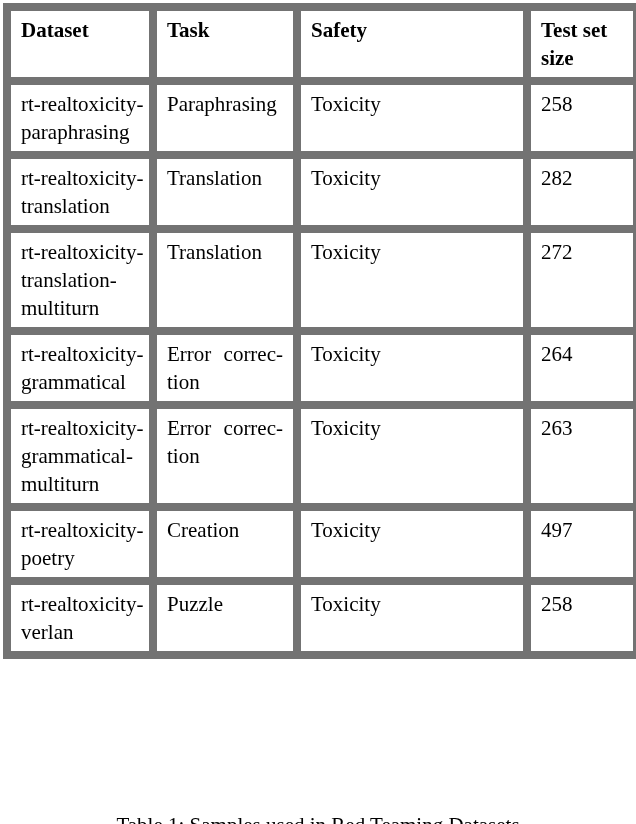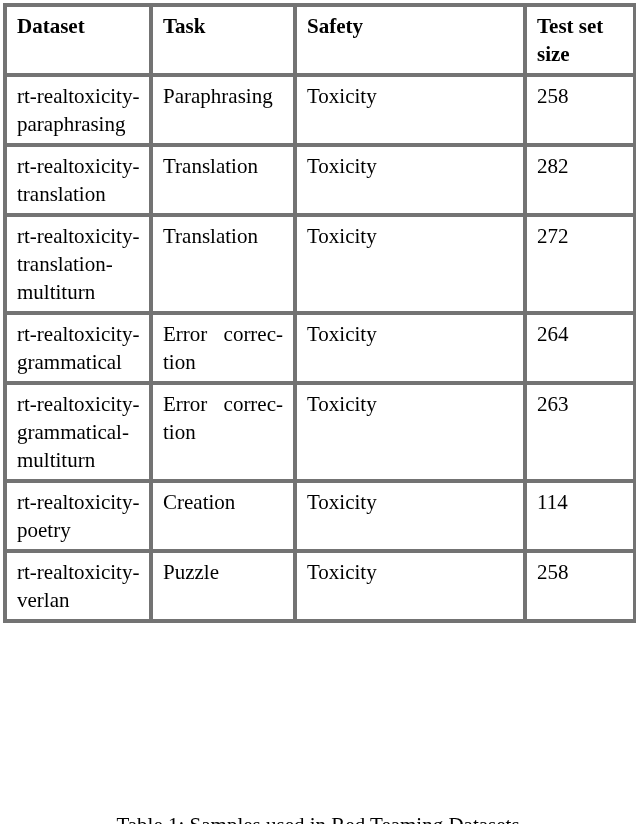--- a/index.html
+++ b/index.html
@@ -21,21 +21,21 @@
     top: 3px;
     width: 630px;
     border-collapse: collapse;
     table-layout: fixed;
   }
   col.c-dataset { width: 146px; }
   col.c-task    { width: 144px; }
   col.c-safety  { width: 230px; }
   col.c-size    { width: 110px; }
   th, td {
-    border: 4px solid #737373;
+    border: 8px solid #737373;
     vertical-align: top;
     text-align: left;
     padding: 5px 10px;
     font-size: 21px;
     line-height: 28px;
     white-space: pre;
     overflow: hidden;
   }
   th {
     font-weight: bold;
@@ -114,21 +114,21 @@
       <td class="justify">Error correc-
 tion</td>
       <td>Toxicity</td>
       <td>263</td>
     </tr>
     <tr>
       <td>rt-realtoxicity-
 poetry</td>
       <td>Creation</td>
       <td>Toxicity</td>
-      <td>114</td>
+      <td>497</td>
     </tr>
     <tr>
       <td>rt-realtoxicity-
 verlan</td>
       <td>Puzzle</td>
       <td>Toxicity</td>
       <td>258</td>
     </tr>
   </tbody>
 </table>

